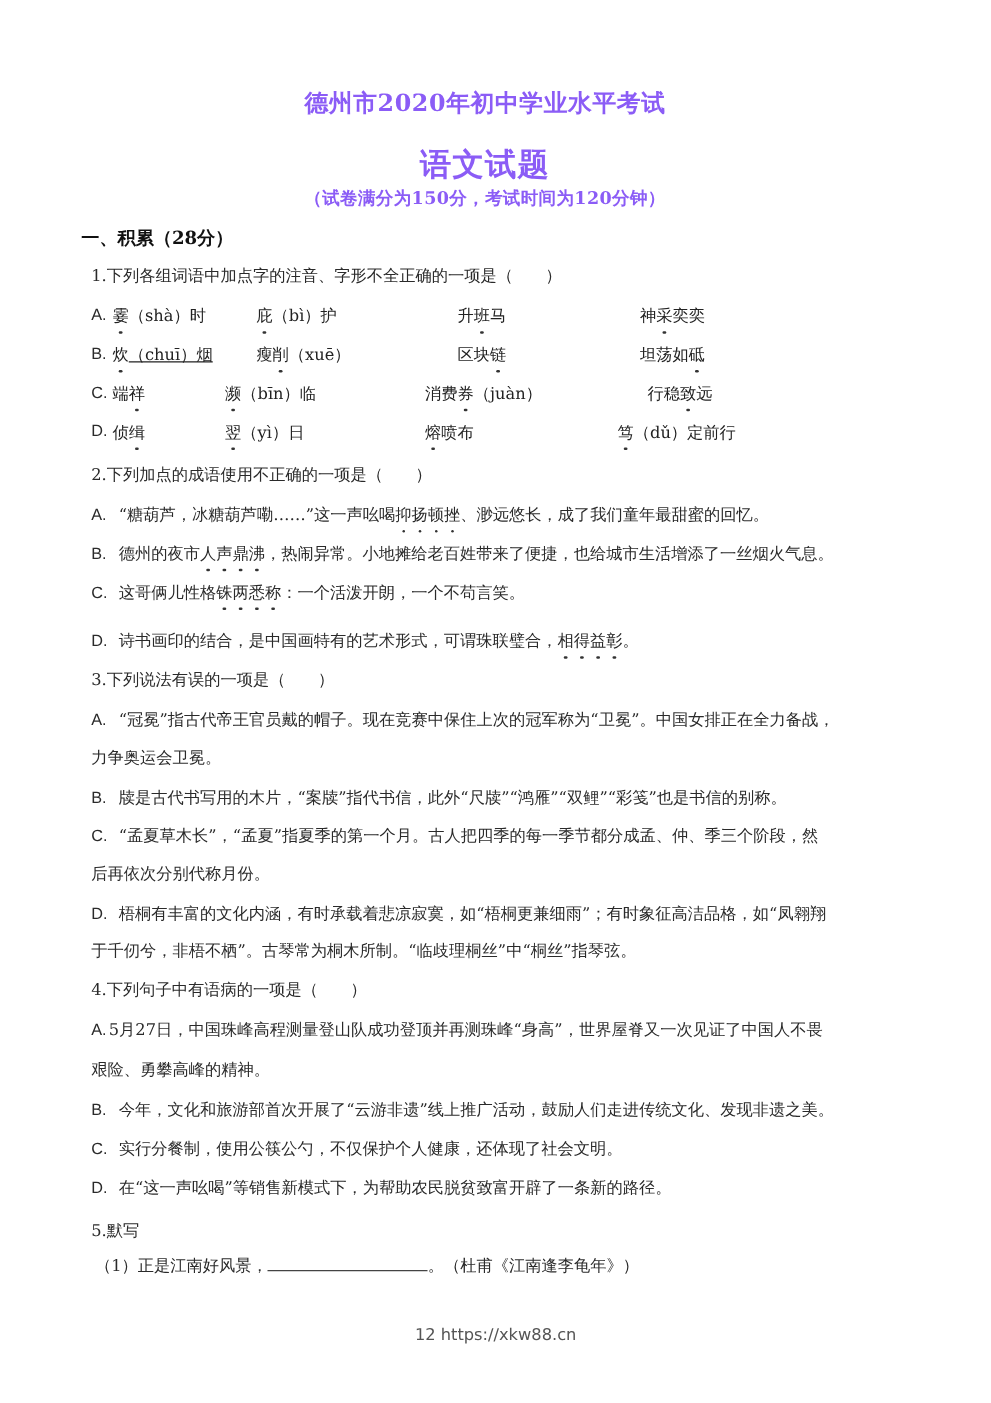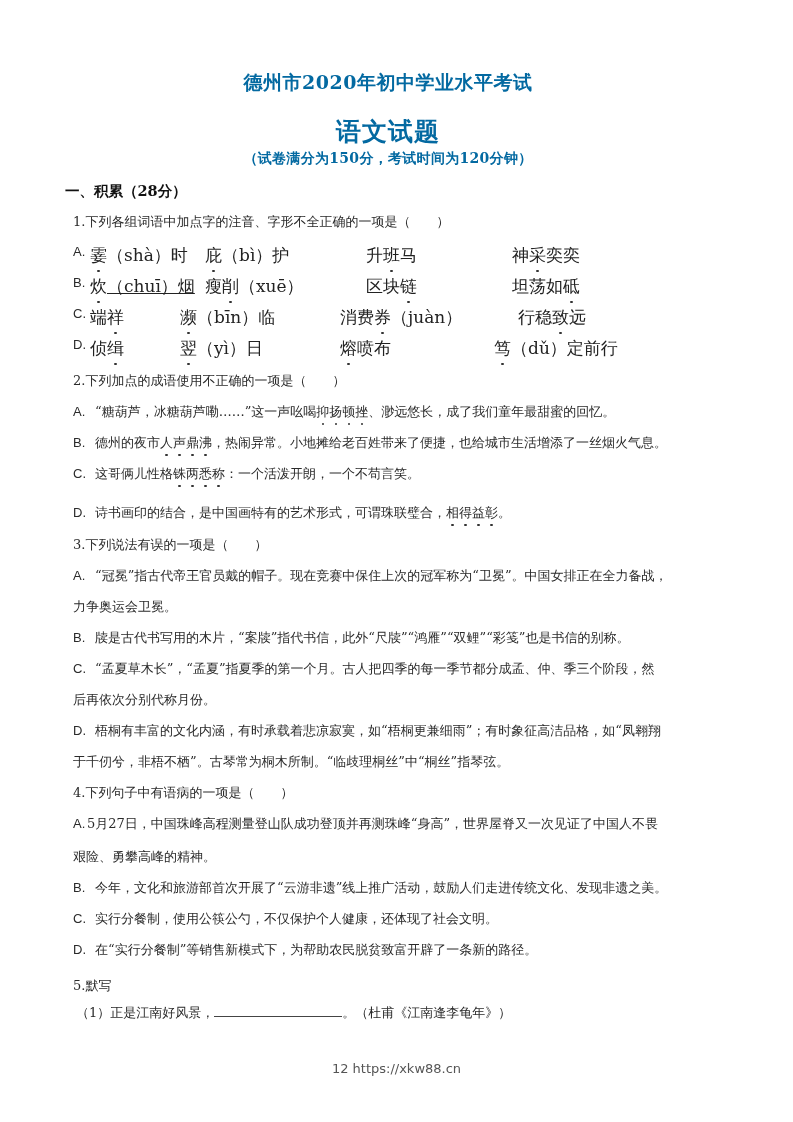--- a/index.html
+++ b/index.html
@@ -4,32 +4,32 @@
 <style>
   html, body { margin: 0; padding: 0; background: #ffffff; }
   body {
     width: 793px; height: 1122px; position: relative; overflow: hidden;
     font-family: "DejaVu Serif", "Liberation Serif", serif;
     color: #222222;
   }
   .page { position: absolute; left: 0; top: 0; width: 793px; height: 1122px; }
   .title {
     position: absolute; left: 0; width: 776px; text-align: center;
-    font-weight: bold; color: #0369a1;
+    font-weight: bold; color: #8b5cf6;
   }
   .t1 { top: 70px; font-size: 19px; letter-spacing: 0.5px; }
   .t2 { top: 115px; font-size: 25px; letter-spacing: 1px; }
   .t3 { top: 150px; font-size: 14px; letter-spacing: 0.3px; }
   .line {
     position: absolute; left: 73px; font-size: 13px; white-space: nowrap;
     color: #2a2a2a; line-height: 16px;
   }
   .sect { font-weight: bold; font-size: 14.5px; color: #111111; }
   .opt-label { font-family: "Liberation Sans", sans-serif; display: inline-block; width: 18px; }
-  .cell { position: absolute; white-space: nowrap; font-size: 17px; }
+  .cell { position: absolute; white-space: nowrap; font-size: 13px; }
   .dotc {
     position: relative; display: inline-block;
   }
   .dotc::after {
     content: ""; position: absolute; left: 50%; bottom: -5px; width: 2.5px; height: 2.5px;
     margin-left: -1.25px; background: #333; border-radius: 50%;
   }
   .blank {
     display: inline-block; width: 128px; border-bottom: 1px solid #444;
     height: 12px; vertical-align: baseline;
@@ -93,21 +93,21 @@
       <div class="line" style="top: 723px;"><span class="opt-label" style="width: 22px;">D.</span><span>梧桐有丰富的文化内涵，有时承载着悲凉寂寞，如“梧桐更兼细雨”；有时象征高洁品格，如“凤翱翔</span></div>
       <div class="line" style="top: 754px;"><span>于千仞兮，非梧不栖”。古琴常为桐木所制。“临歧理桐丝”中“桐丝”指琴弦。</span></div>
     </div>
 
   <div class="line" style="top: 785px;">4.下列句子中有语病的一项是（　　）</div>
   <div id="q4-opts">
       <div class="line" style="top: 816px;"><span class="opt-label" style="width: 14px;">A.</span><span>5月27日，中国珠峰高程测量登山队成功登顶并再测珠峰“身高”，世界屋脊又一次见证了中国人不畏</span></div>
       <div class="line" style="top: 849px;"><span>艰险、勇攀高峰的精神。</span></div>
       <div class="line" style="top: 880px;"><span class="opt-label" style="width: 22px;">B.</span><span>今年，文化和旅游部首次开展了“云游非遗”线上推广活动，鼓励人们走进传统文化、发现非遗之美。</span></div>
       <div class="line" style="top: 911px;"><span class="opt-label" style="width: 22px;">C.</span><span>实行分餐制，使用公筷公勺，不仅保护个人健康，还体现了社会文明。</span></div>
-      <div class="line" style="top: 942px;"><span class="opt-label" style="width: 22px;">D.</span><span>在“实行分餐制”等销售新模式下，为帮助农民脱贫致富开辟了一条新的路径。</span></div>
+      <div class="line" style="top: 942px;"><span class="opt-label" style="width: 22px;">D.</span><span>在“这一声吆喝”等销售新模式下，为帮助农民脱贫致富开辟了一条新的路径。</span></div>
     </div>
 
   <div class="line" style="top:978px;">5.默写</div>
   <div class="line" style="top:1004px; left:76px;">
     <span>（1）正是江南好风景，</span><span class="blank"></span><span>。（杜甫《江南逢李龟年》）</span>
   </div>
 
   <div class="footer">12 https://xkw88.cn</div>
 </div>
 

